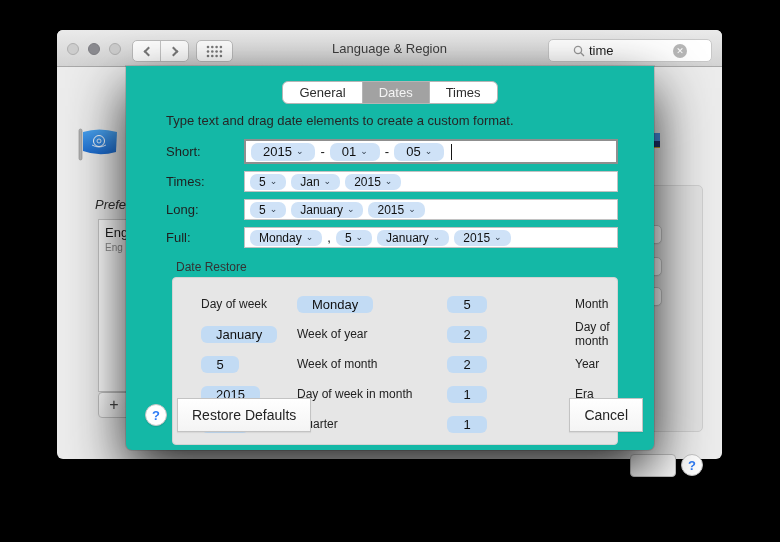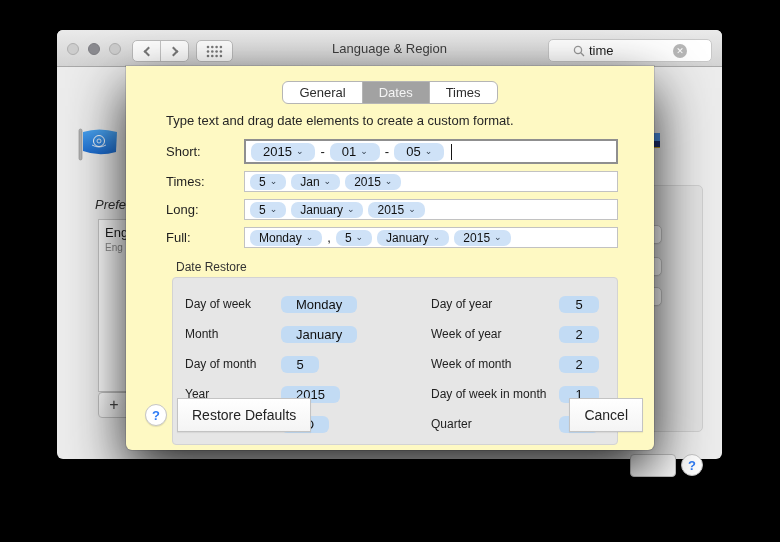--- a/index.html
+++ b/index.html
@@ -53,21 +53,21 @@
   .bw-bluefrag .t { height:8px; background:#4a90e2; }
   .bw-bluefrag .b { height:7px; background:#20316e; border-bottom:1px solid #c9a227; }
   .bw-btnfrag { position:absolute; left:573px; top:387px; width:46px; height:23px;
                 background:#fff; border:1px solid #c4c4c4; border-radius:4px; }
   .helpbtn { width:22px; height:22px; border-radius:50%; background:#fff; border:1px solid #c6c6c6;
              color:#2f7cf6; font-size:13px; font-weight:bold; display:flex; align-items:center;
              justify-content:center; box-shadow:0 1px 1px rgba(0,0,0,.1); }
   .bw-help { position:absolute; left:624px; top:387px; }
 
   
-  .sheet { position:absolute; left:126px; top:66px; width:528px; height:384px; background:#fef9c3;
+  .sheet { position:absolute; left:126px; top:66px; width:528px; height:384px; background:#14b8a6;
            border-radius:0 0 6px 6px;
            box-shadow:0 22px 55px rgba(0,0,0,.85), 0 0 0 1px rgba(0,0,0,.12); }
   .tabbar { margin:15px auto 0; display:flex; width:max-content; height:23px; background:#fff;
             border:1px solid #b5b5b5; border-radius:6px; overflow:hidden; }
   .tab { padding:3px 16px; font-size:13px; color:#2c2c2c; line-height:16px; }
   .tab + .tab { border-left:1px solid #b5b5b5; }
   .tab.selected { background:#a2a2a2; color:#f4f4f4; }
   .instruction { margin:9px 0 0 40px; font-size:13px; color:#262626; }
 
   .rows { margin:11px 0 0 40px; width:452px; }
@@ -80,21 +80,21 @@
            padding:0 9px; font-size:12px; color:#101010; gap:4px; white-space:nowrap; }
   .focused .token { padding:0 12px; height:18px; font-size:13px; }
   .chev { font-size:9px; color:#33404f; line-height:1; }
   .sep { font-size:13px; color:#111; }
   .caret { width:1px; height:16px; background:#151515; margin-left:2px; }
 
   .de-title { margin:12px 0 3px 50px; font-size:12px; color:#333; }
   .de-box { margin-left:46px; width:446px; height:168px; background:#e6e6e6;
             border:1px solid #d3d3d3; border-radius:4px; padding:11px 0 0 12px; }
   .de-grid { display:grid; grid-template-columns:96px 150px 128px 45px; grid-auto-rows:30px;
-             align-items:center; }
+             align-items:center;margin-left:16px; }
   .de-label { font-size:12px; color:#222; }
   .de-pill { background:#c2dbf4; border-radius:6px; height:17px; display:inline-flex; align-items:center;
              justify-content:center; padding:0 15px; min-width:38px; font-size:13px; color:#101010;
              width:max-content; }
   .de-pill.num { width:40px; padding:0; }
 
   .footer { position:absolute; left:19px; right:11px; bottom:18px; display:flex;
             align-items:center; justify-content:space-between; }
   .fgroup { display:flex; align-items:center; gap:10px; }
   .fgroup.right { gap:12px; }
@@ -271,21 +271,20 @@
               <span class="chev">⌄</span>
             </span>
           </div>
         </div>
       </div>
     <div class="de-title">Date Restore</div>
     <div class="de-box">
       <div class="de-grid">
           <div class="de-label">Day of week</div>
           <div><span class="de-pill">Monday</span></div>
-          <div class="de-label">Day of year</div>
           <div><span class="de-pill num">5</span></div>
           <div class="de-label">Month</div>
           <div><span class="de-pill">January</span></div>
           <div class="de-label">Week of year</div>
           <div><span class="de-pill num">2</span></div>
           <div class="de-label">Day of month</div>
           <div><span class="de-pill">5</span></div>
           <div class="de-label">Week of month</div>
           <div><span class="de-pill num">2</span></div>
           <div class="de-label">Year</div>

